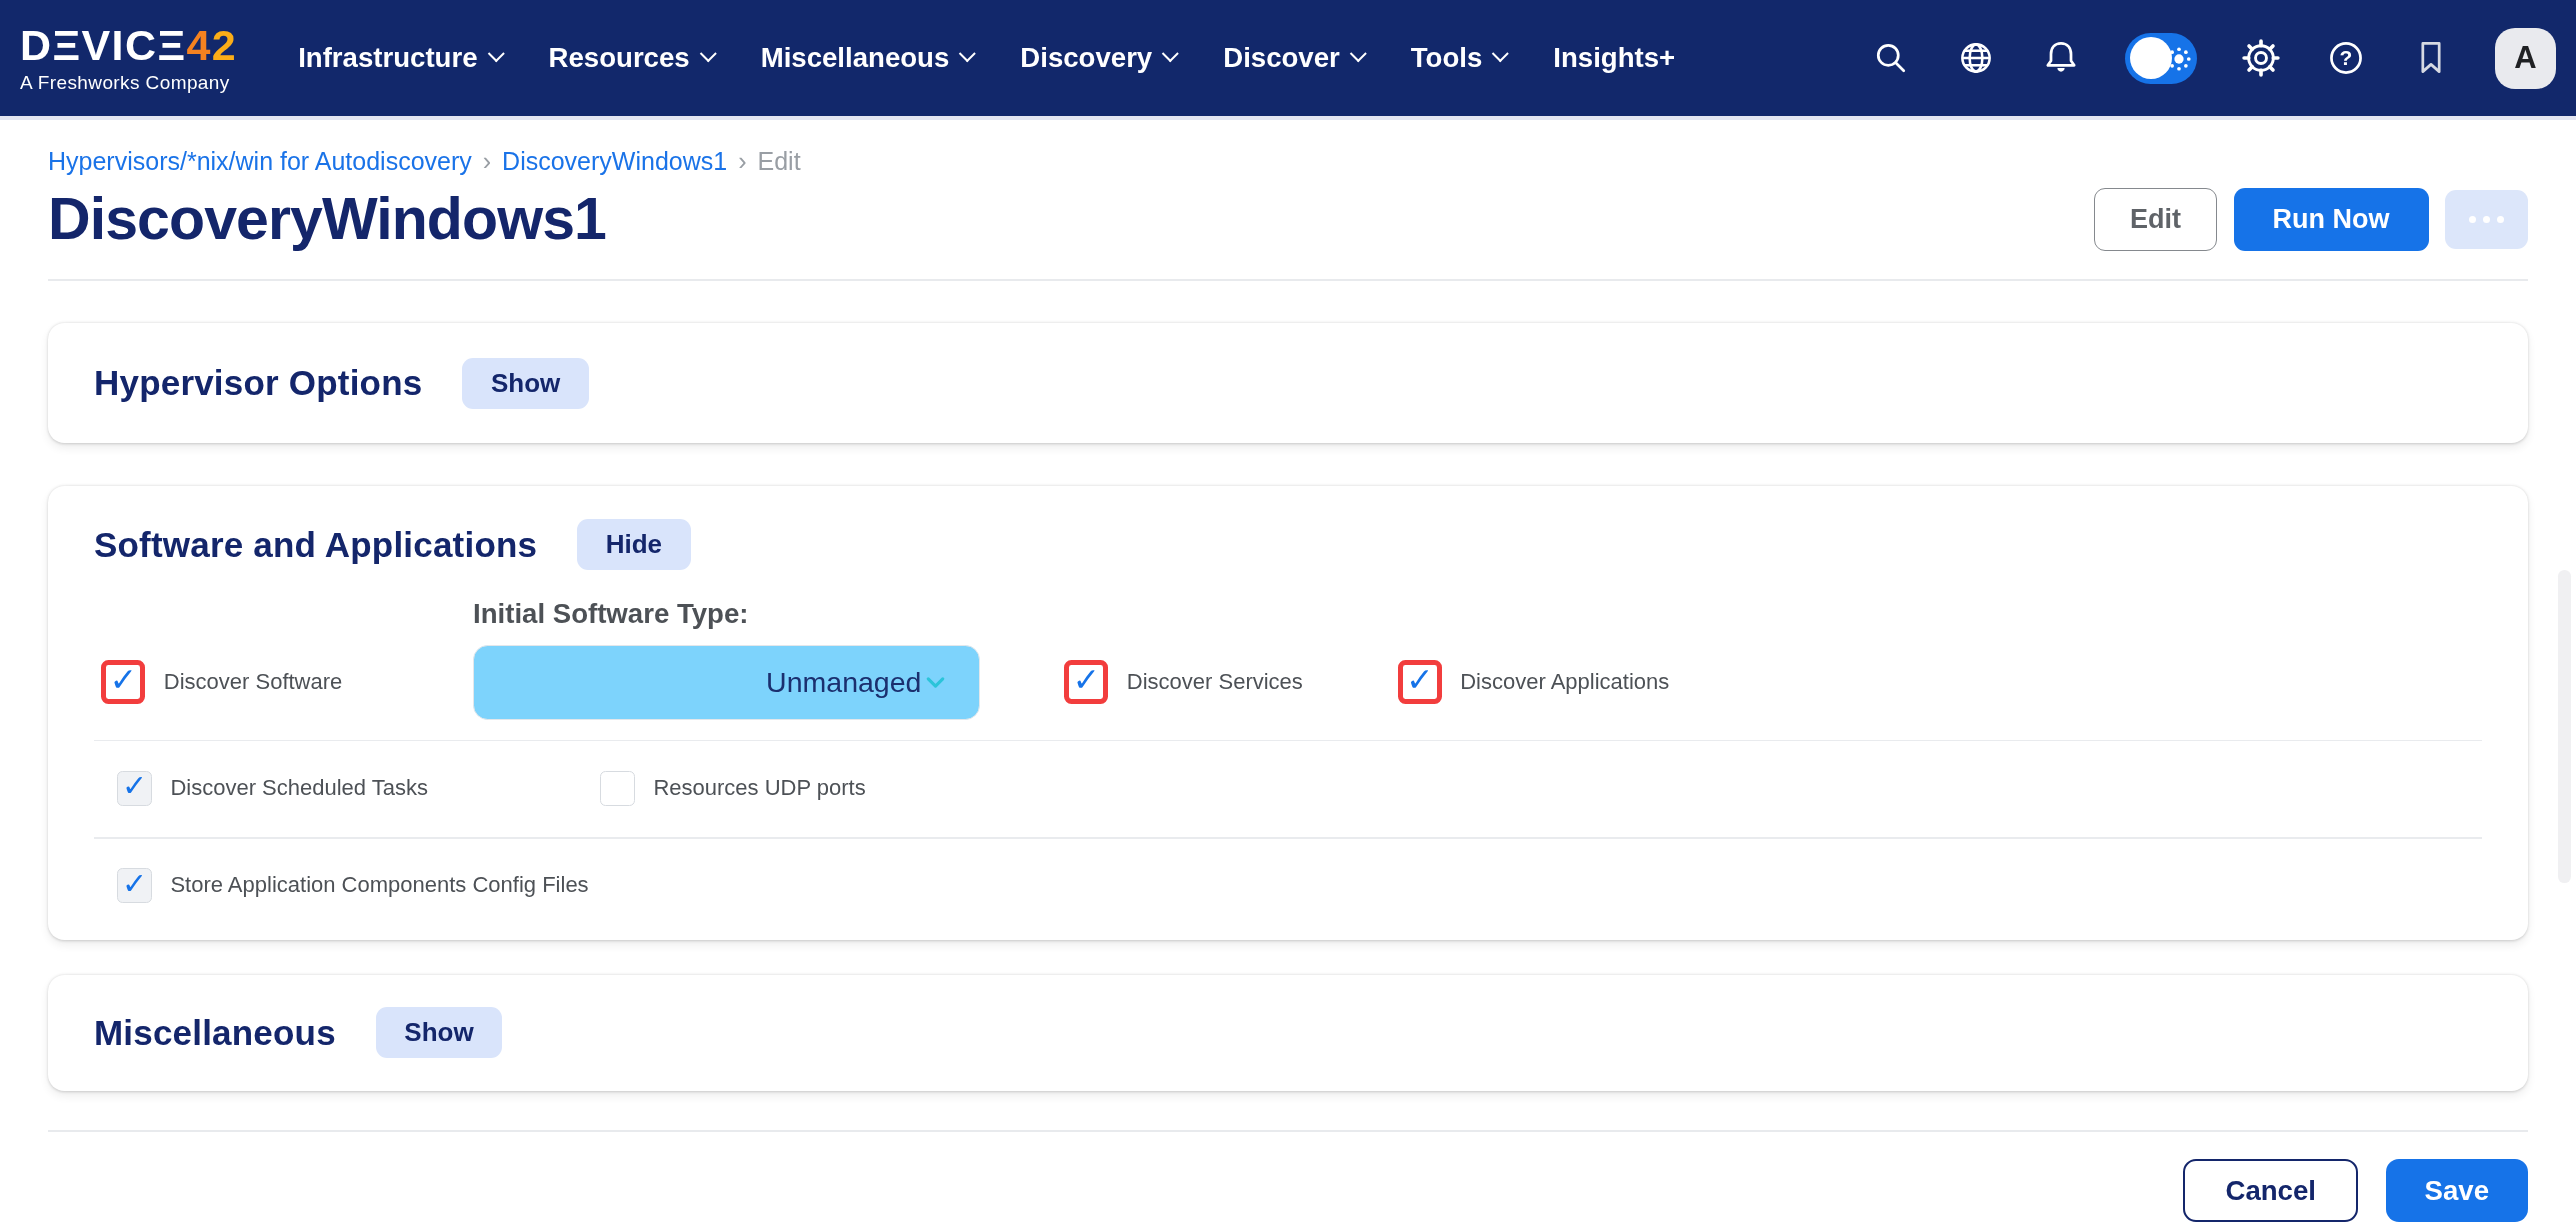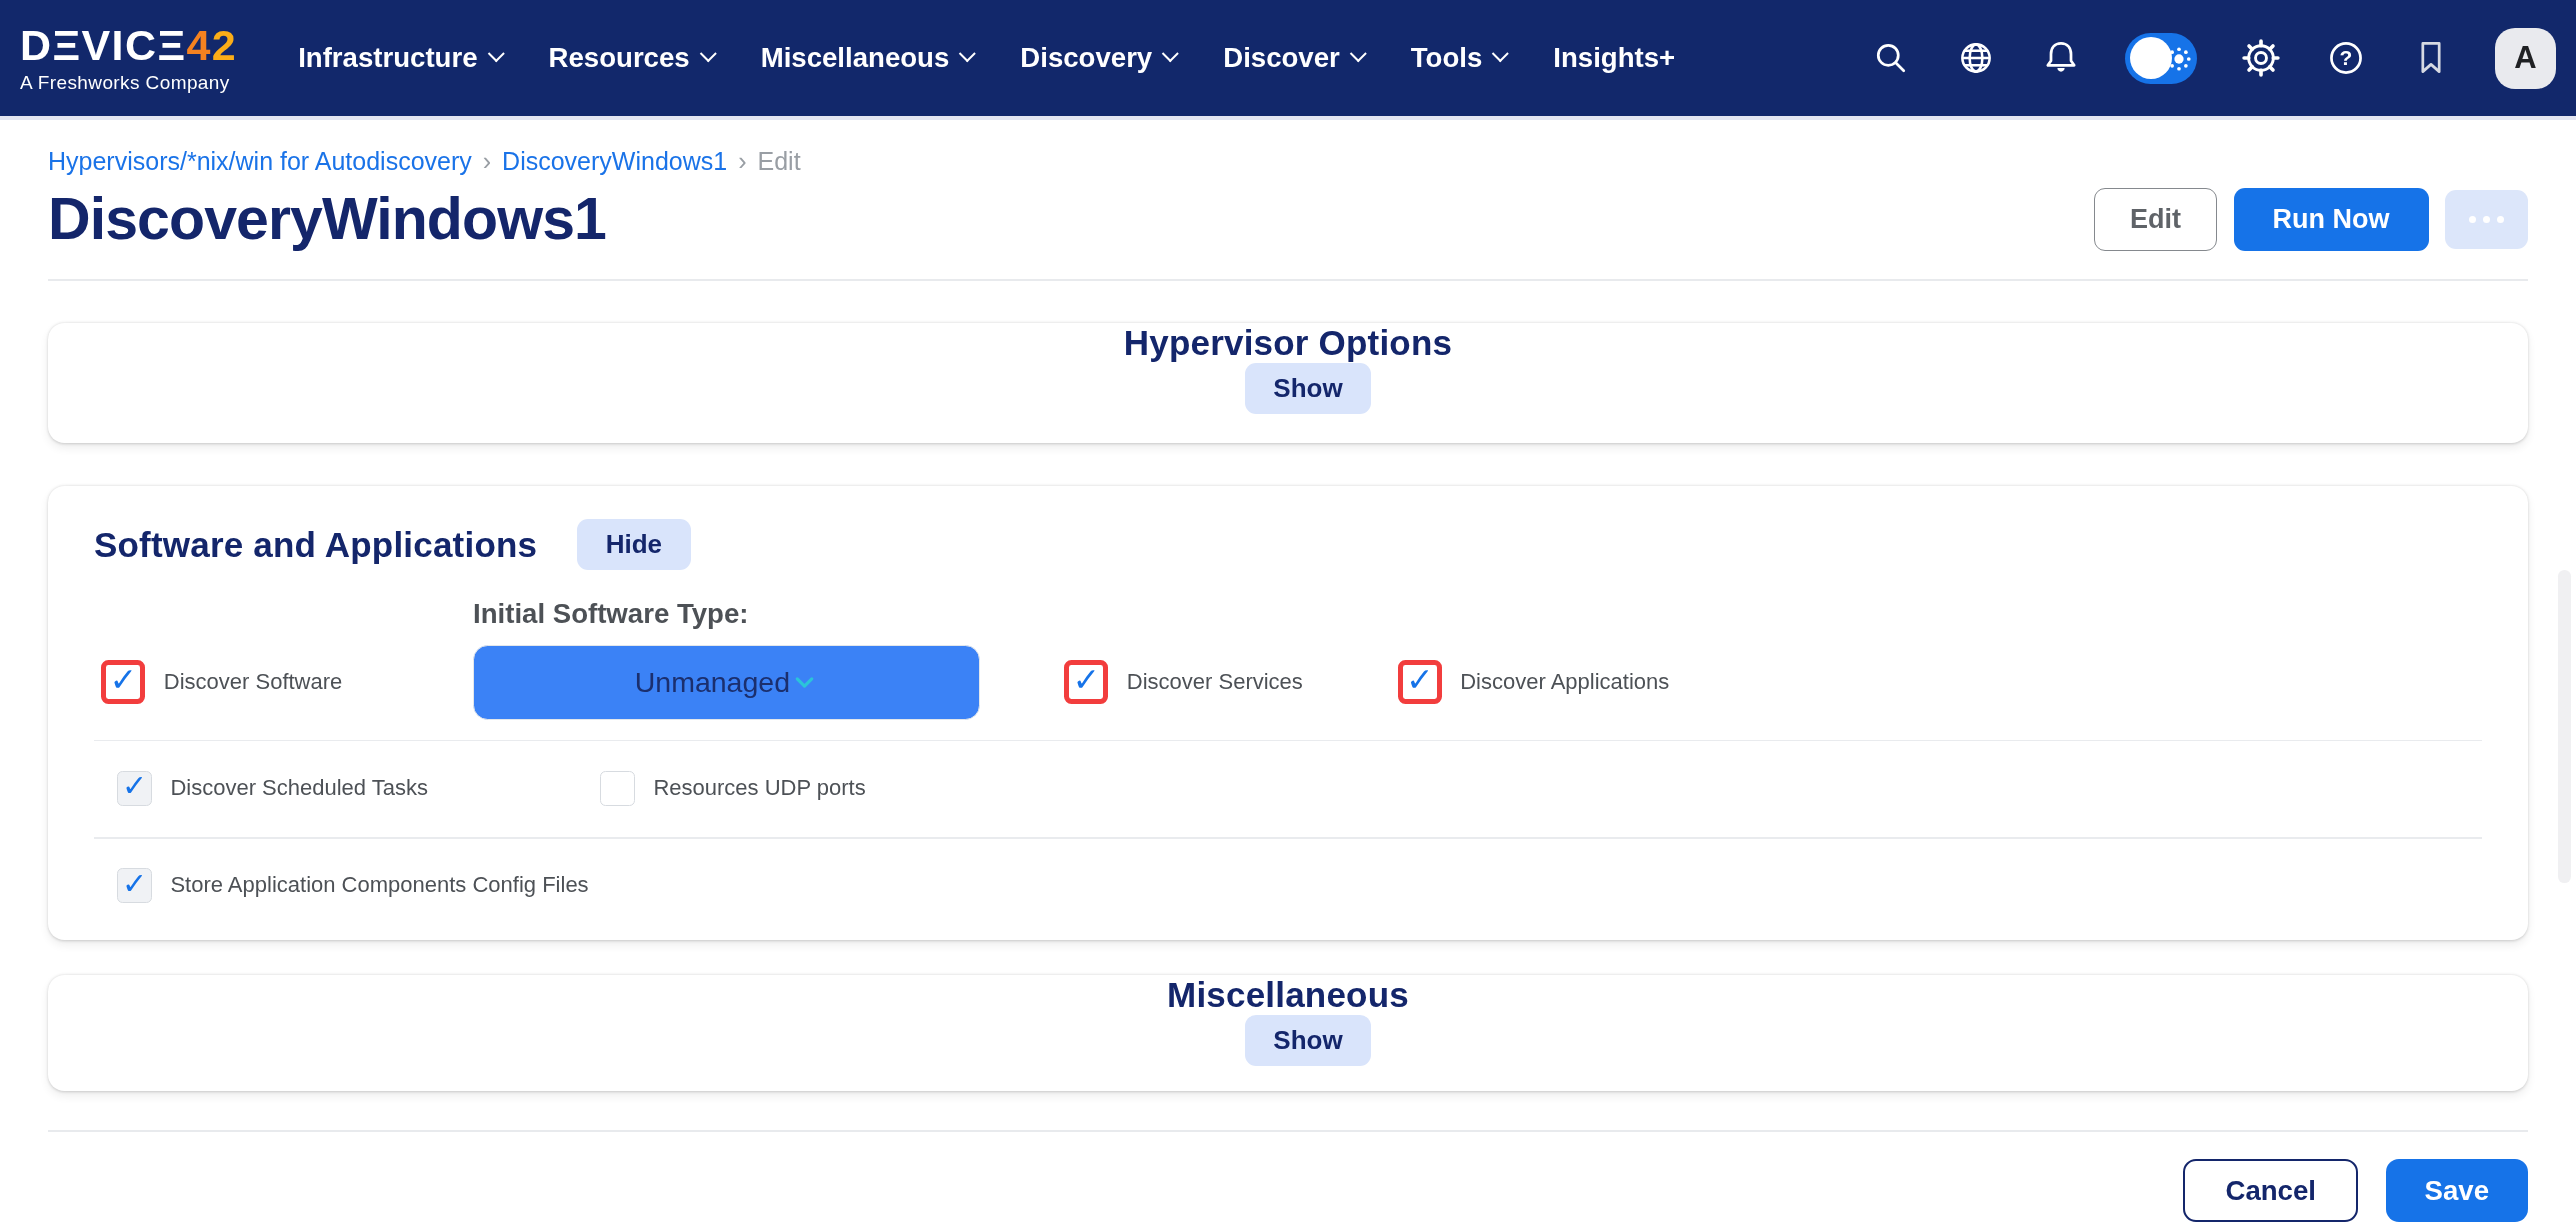--- a/index.html
+++ b/index.html
@@ -35,33 +35,33 @@
   .title-actions { display:flex; align-items:center; gap:16.5px; }
   .btn { display:flex; align-items:center; justify-content:center; border-radius:11px; font-weight:700; font-size:27px; cursor:pointer; border:none; font-family:inherit; }
   .btn-edit { height:63px; padding:0 35px; background:#ffffff; border:1.8px solid #85898E; color:#5F6368; }
   .btn-run { height:63px; padding:0 39px; background:#1673E8; color:#ffffff;text-align:center; }
   .btn-more { height:59px; width:83px; background:#DCE6FA; gap:6.4px; }
   .btn-more i { width:7.4px; height:7.4px; border-radius:50%; background:#ffffff; display:block; }
   .title-divider { margin-top:26px; height:1.8px; background:#E8EAED; }
 
   
   .card { background:#ffffff; border-radius:16.5px; box-shadow:0 0.9px 2.8px rgba(0,0,0,0.16), 0 4.6px 9.2px rgba(0,0,0,0.07); }
-  .card-simple { margin-top:42px; height:120px; display:flex; align-items:center; padding:0 46px;flex-direction:column; }
+  .card-simple { margin-top:42px; height:120px; display:flex; align-items:center; padding:0 46px; }
   .card-title { font-size:35px; font-weight:700; color:#14266B; letter-spacing:0.2px; }
   .pill { margin-left:40px; background:#D9E4FB; color:#14266B; font-weight:700; font-size:26px; padding:10px 28.5px; border-radius:11px; cursor:pointer; }
 
   .card-software { margin-top:43px; padding:33px 46px 26px 46px; }
   .sw-header { display:flex; align-items:center; }
   .dd-label { margin-left:379px; margin-top:27.6px; font-size:27.6px; font-weight:700; color:#4D5156; }
   .row1 { display:flex; align-items:center; margin-top:14.7px; }
   .cb-group { display:flex; align-items:center; }
   .g1 { width:372px; margin-left:7.4px; }
   .g2 { margin-left:84px; }
   .g3 { margin-left:95px; }
-  .dropdown { width:507px; height:75px; border:1.8px solid #E3E7EB; border-radius:14.7px; display:flex; align-items:center; justify-content:center; padding:0 29px; cursor:pointer; background:#3b82f6; }
+  .dropdown { width:507px; height:75px; border:1.8px solid #E3E7EB; border-radius:14.7px; display:flex; align-items:center; justify-content:flex-end; padding:0 29px; cursor:pointer; background:#7dd3fc; }
   .dd-value { color:#1B2F6E; font-size:28.5px; }
   .hr { height:1.8px; background:#E9EBEE; margin-top:20px; }
   .row2 { display:flex; align-items:center; margin-top:18.4px; padding-left:23px; height:57px; }
   .row2 .cb-group:first-child { width:483px; }
   .row3 { display:flex; align-items:center; margin-top:18.4px; padding-left:23px; height:57px; }
 
   .checkbox { width:35px; height:35px; border:1.8px solid #D7DBE0; border-radius:5.5px; background:#ffffff; display:flex; align-items:center; justify-content:center; flex:none; cursor:pointer; }
   .checkbox.checked { background:#F0F2F5; }
   .checkbox .mark { color:#1673E8; font-size:30px; font-weight:700; font-family:"DejaVu Sans", sans-serif; line-height:1; margin-top:-3.7px; }
   .checkbox.red-ring { border:5.5px solid #F23D3D; border-radius:7.4px; width:44px; height:44px; background:#ffffff; }

